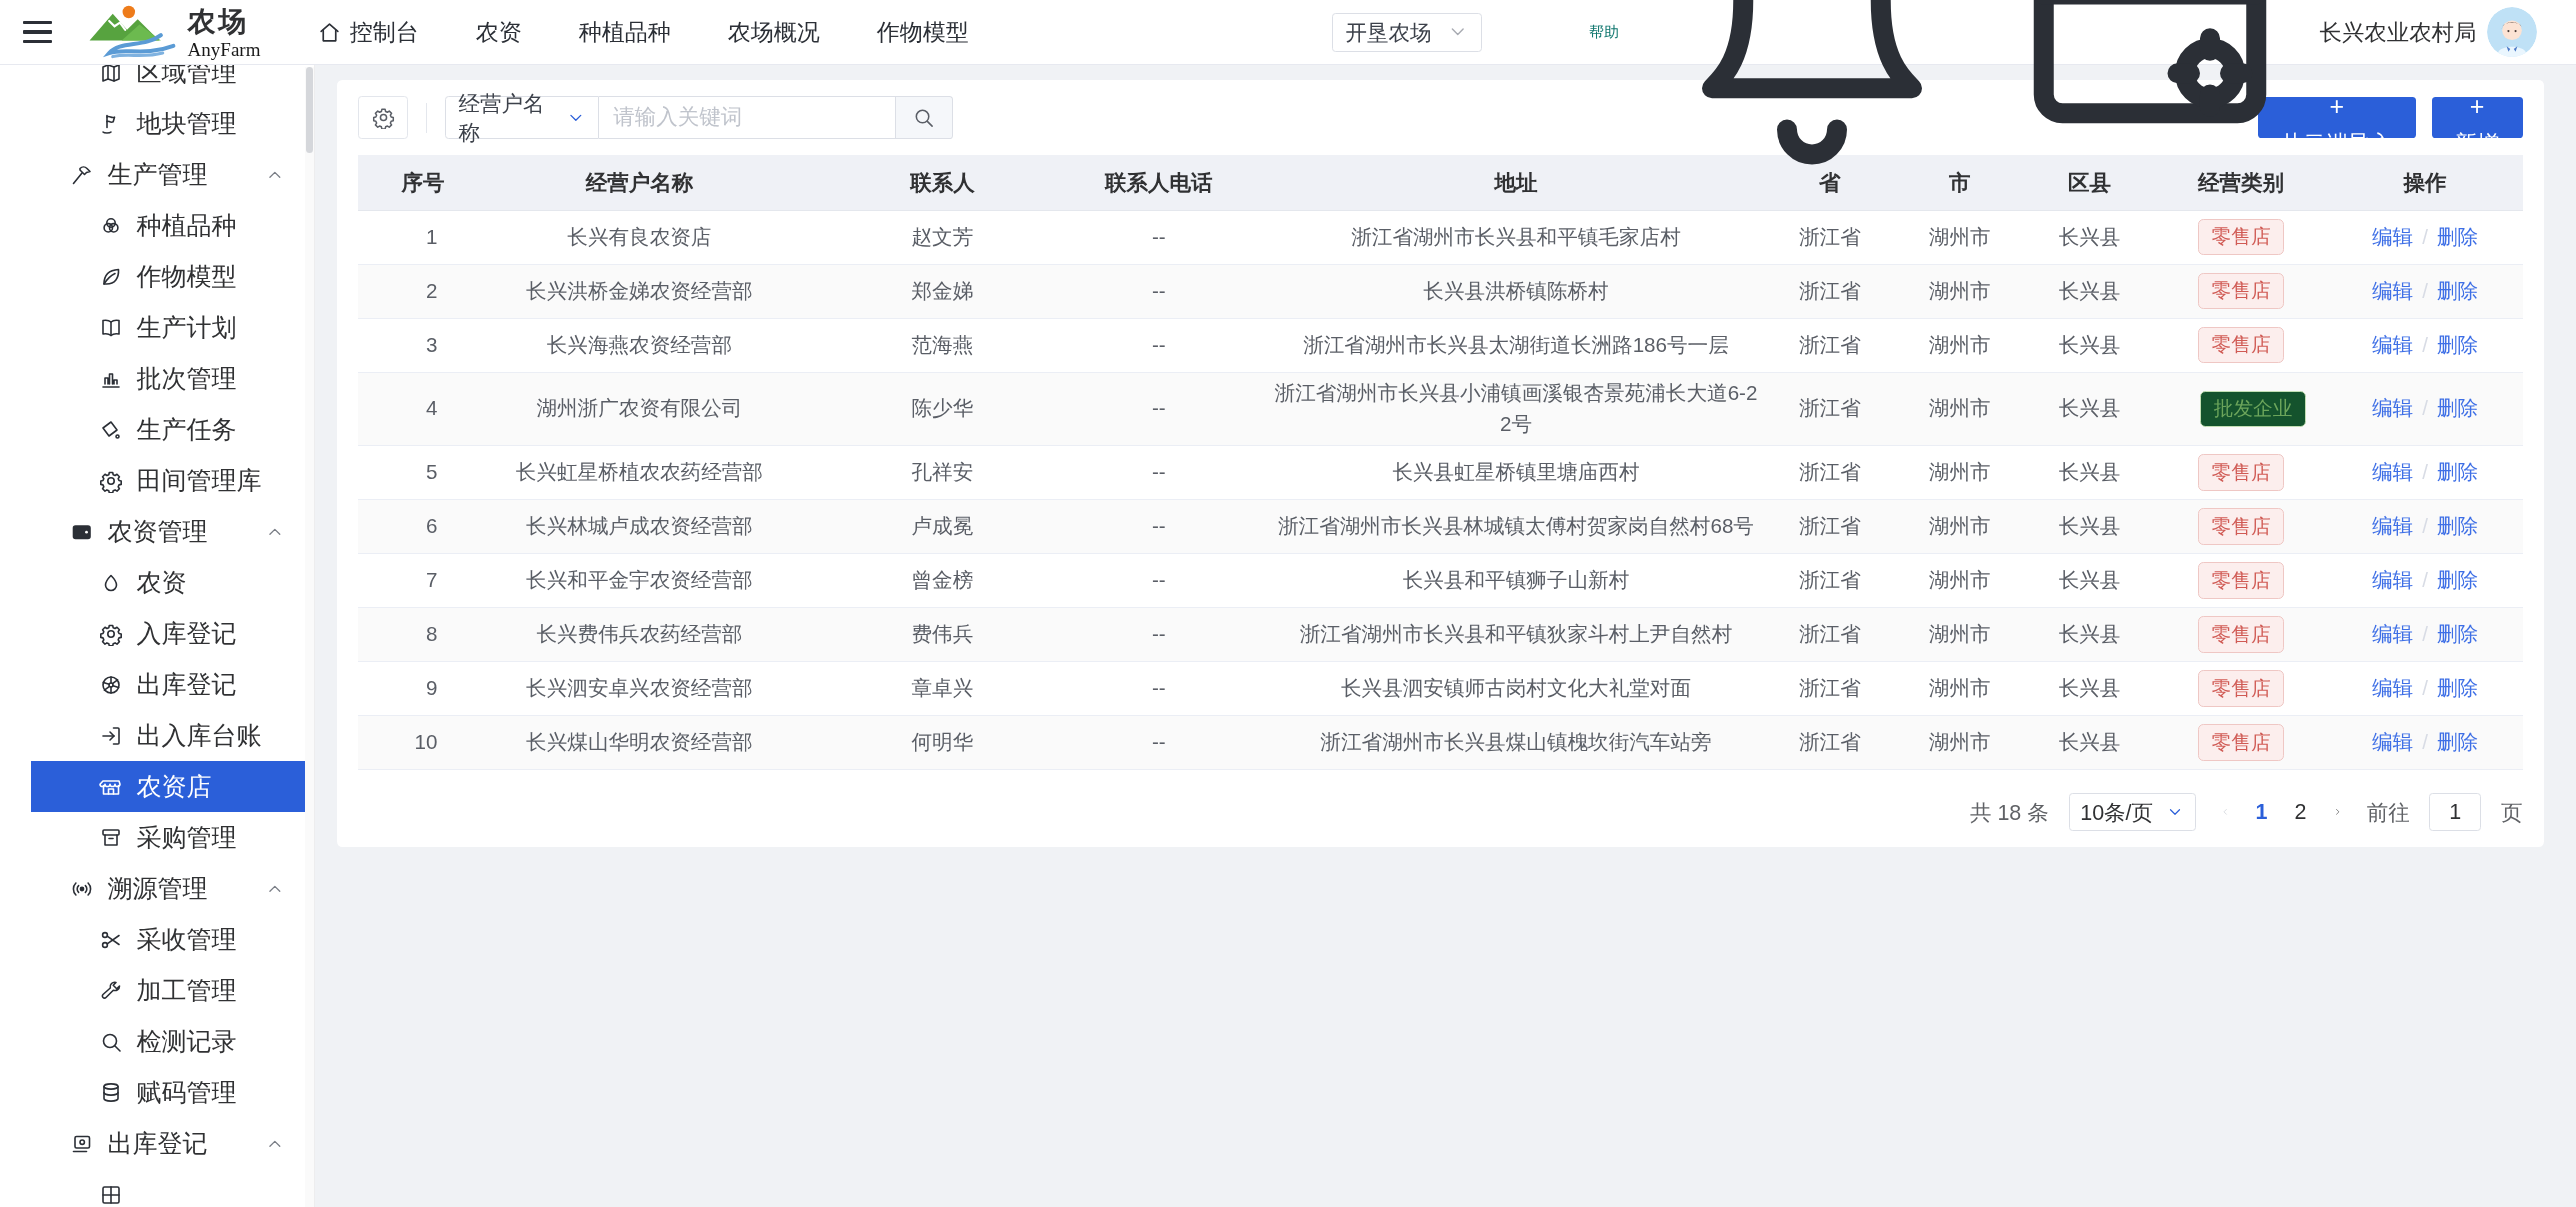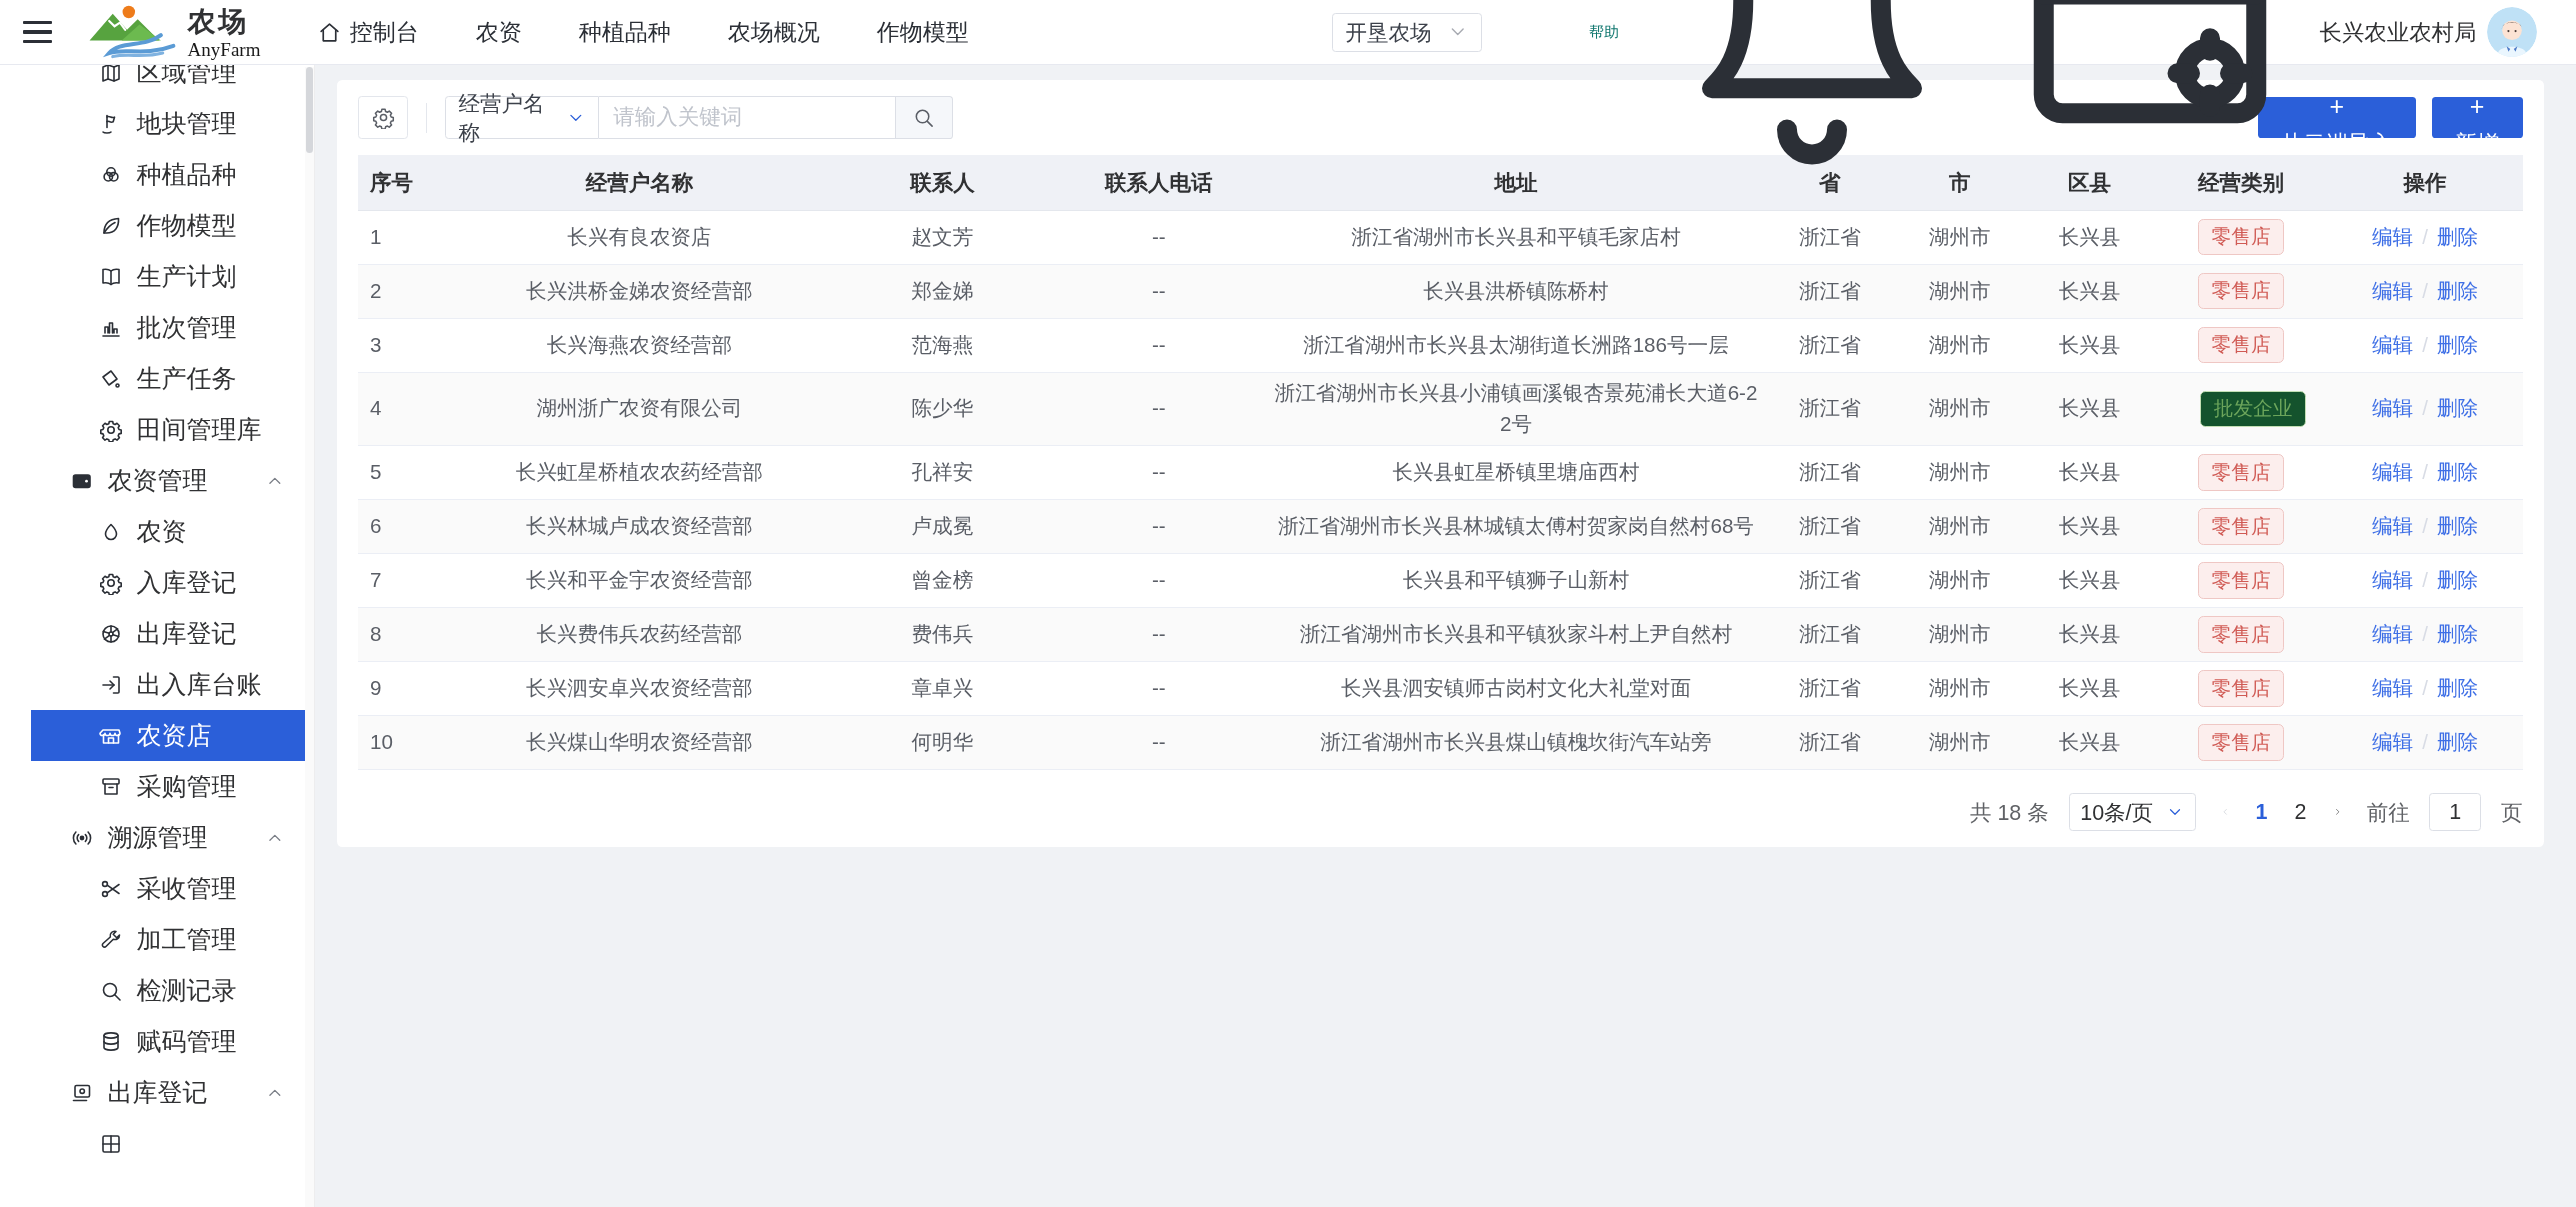--- a/index.html
+++ b/index.html
@@ -95,21 +95,21 @@
   table { width:100%; border-collapse:collapse; margin-top:16px; table-layout:fixed; }
   thead th {
     background:#EFF1F6; height:55px; font-size:21.5px; font-weight:bold; color:#303133; text-align:center;
     border-bottom:0.9px solid #E4E7ED;
   }
   tbody td {
     height:54px; font-size:20.6px; color:#5A5E66; text-align:center; border-bottom:0.9px solid #EBEEF5;
     padding:5.4px 7.2px; line-height:1.5; word-break:break-all;
   }
   tbody tr:nth-child(even) td { background:#FAFAFA; }
-  th:nth-child(1), td:nth-child(1) { width:4%;  text-align:left; padding-left:12px; }
+  th:nth-child(1), td:nth-child(1) { width:4%;  text-align:right; padding-left:12px; }
   th:nth-child(2), td:nth-child(2) { width:18%; }
   th:nth-child(3), td:nth-child(3) { width:10%; }
   th:nth-child(4), td:nth-child(4) { width:10%; }
   th:nth-child(5), td:nth-child(5) { width:23%; }
   th:nth-child(6), td:nth-child(6) { width:6%; }
   th:nth-child(7), td:nth-child(7) { width:6%; }
   th:nth-child(8), td:nth-child(8) { width:6%; }
   th:nth-child(9), td:nth-child(9) { width:8%; }
   th:nth-child(10), td:nth-child(10){ width:9%; }
   .badge { display:inline-block; font-size:19.7px; padding:4.5px 12.5px; border-radius:5.4px; border:0.9px solid; line-height:1.3; }
@@ -240,20 +240,34 @@
       </div>
       <div class="side-item lvl2">
         <span class="ico">
           <svg viewBox="0 0 24 24">
             <path d="M8 3.5v12"></path>
             <path d="M8 5c2.5-1.8 4.5 1.8 7.5.2l-1.3 4.6c-3 1.6-5-1.8-6.2-.2"></path>
             <path d="M4 20c1.2 1.3 6.8 1.3 8 0"></path>
           </svg>
         </span>
         <span class="lbl">地块管理</span>
+      </div>
+      <div class="side-item lvl1">
+        <span class="ico">
+          <svg viewBox="0 0 24 24">
+            <path d="M3.5 20.5L12 10"></path>
+            <path d="M10 5.5c2-2 5-2 7 0l3 3-3.5 1-2 2-4.5-4.5z"></path>
+          </svg>
+        </span>
+        <span class="lbl">生产管理</span>
+        <span class="chev ico">
+          <svg viewBox="0 0 24 24">
+            <path d="M6 15l6-6 6 6"></path>
+          </svg>
+        </span>
       </div>
       <div class="side-item lvl2">
         <span class="ico">
           <svg viewBox="0 0 24 24">
             <circle cx="12" cy="9" r="4.2"></circle>
             <circle cx="9.3" cy="13.8" r="4.2"></circle>
             <circle cx="14.7" cy="13.8" r="4.2"></circle>
           </svg>
         </span>
         <span class="lbl">种植品种</span>

